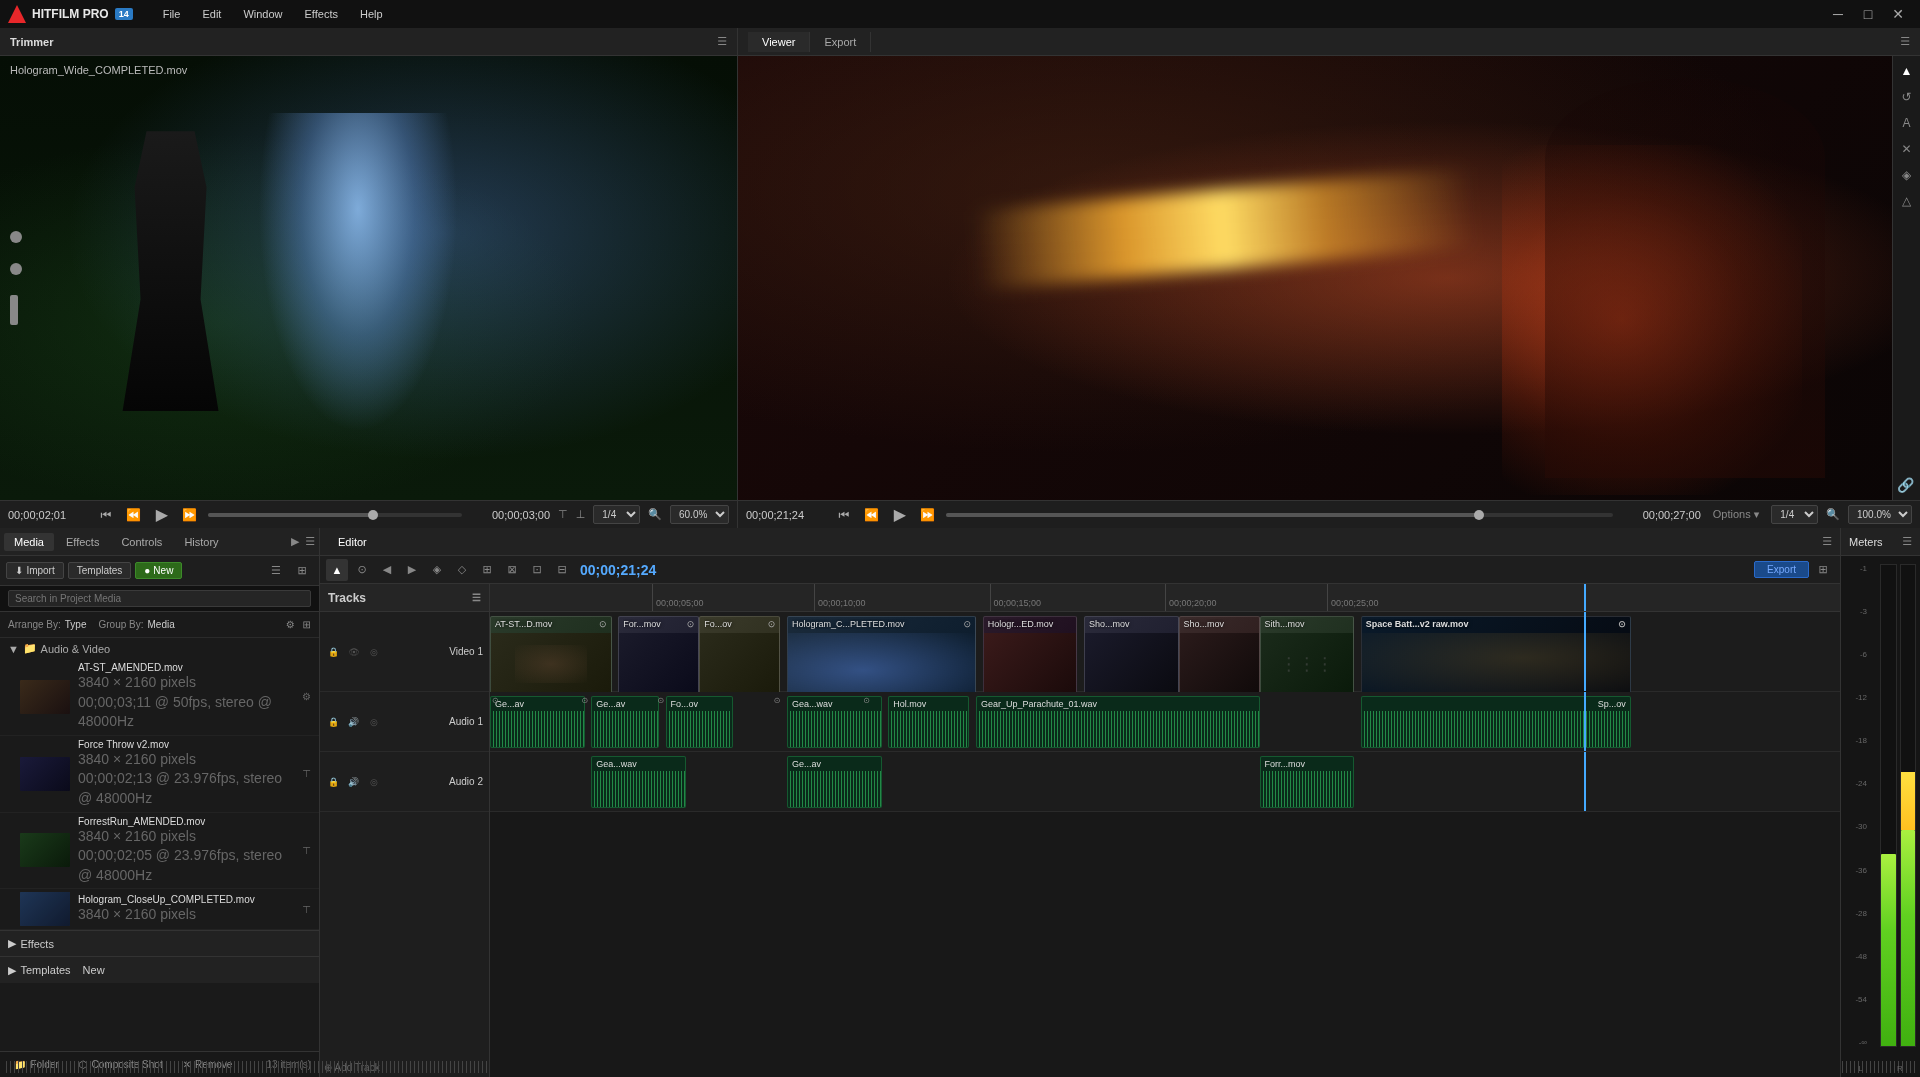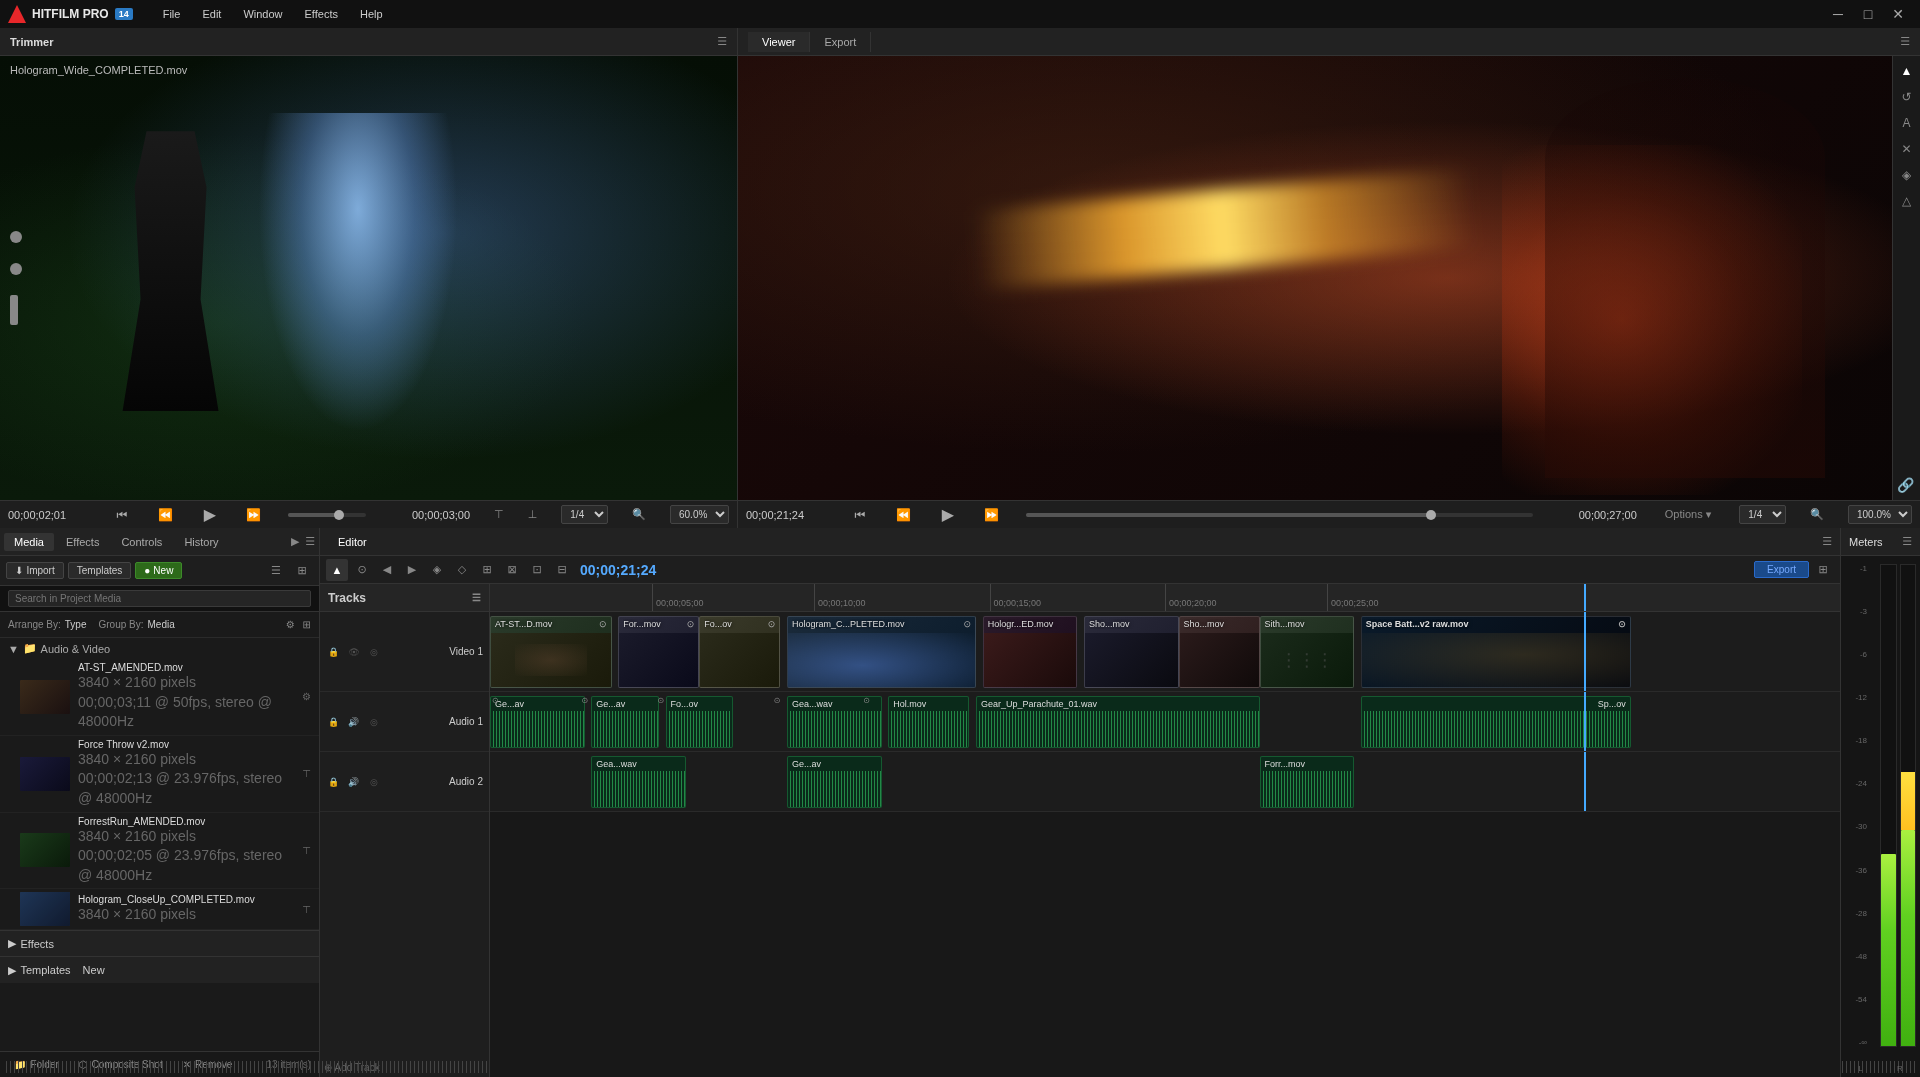--- a/index.html
+++ b/index.html
@@ -248,21 +248,21 @@
     }
     .tool-icon.active { color: #fff; }
 
     
     .playback-bar {
       height: 28px;
       background: #1e1e1e;
       display: flex;
       align-items: center;
       padding: 12px 8px;
-      gap: 24px;
+      gap: 8px;
       border-top: 1px solid #333;
       flex-shrink: 0;
     }
     .time-display {
       color: #ccc;
       font-size: 11px;
       min-width: 80px;
     }
     .playback-btn {
       width: 20px; height: 20px;
@@ -678,21 +678,21 @@
       position: relative;
       background: #1c1c1c;
     }
     .timeline-track-row.video { height: 80px; }
     .timeline-track-row.audio { height: 60px; }
 
     
     .video-clip {
       position: absolute;
       top: 4px;
-      height: 72px;
+      height: 80px;
       border-radius: 2px;
       overflow: hidden;
       border: 1px solid rgba(255,255,255,0.15);
       cursor: pointer;
     }
     .video-clip-label {
       position: absolute;
       top: 2px;
       left: 4px;
       right: 4px;

